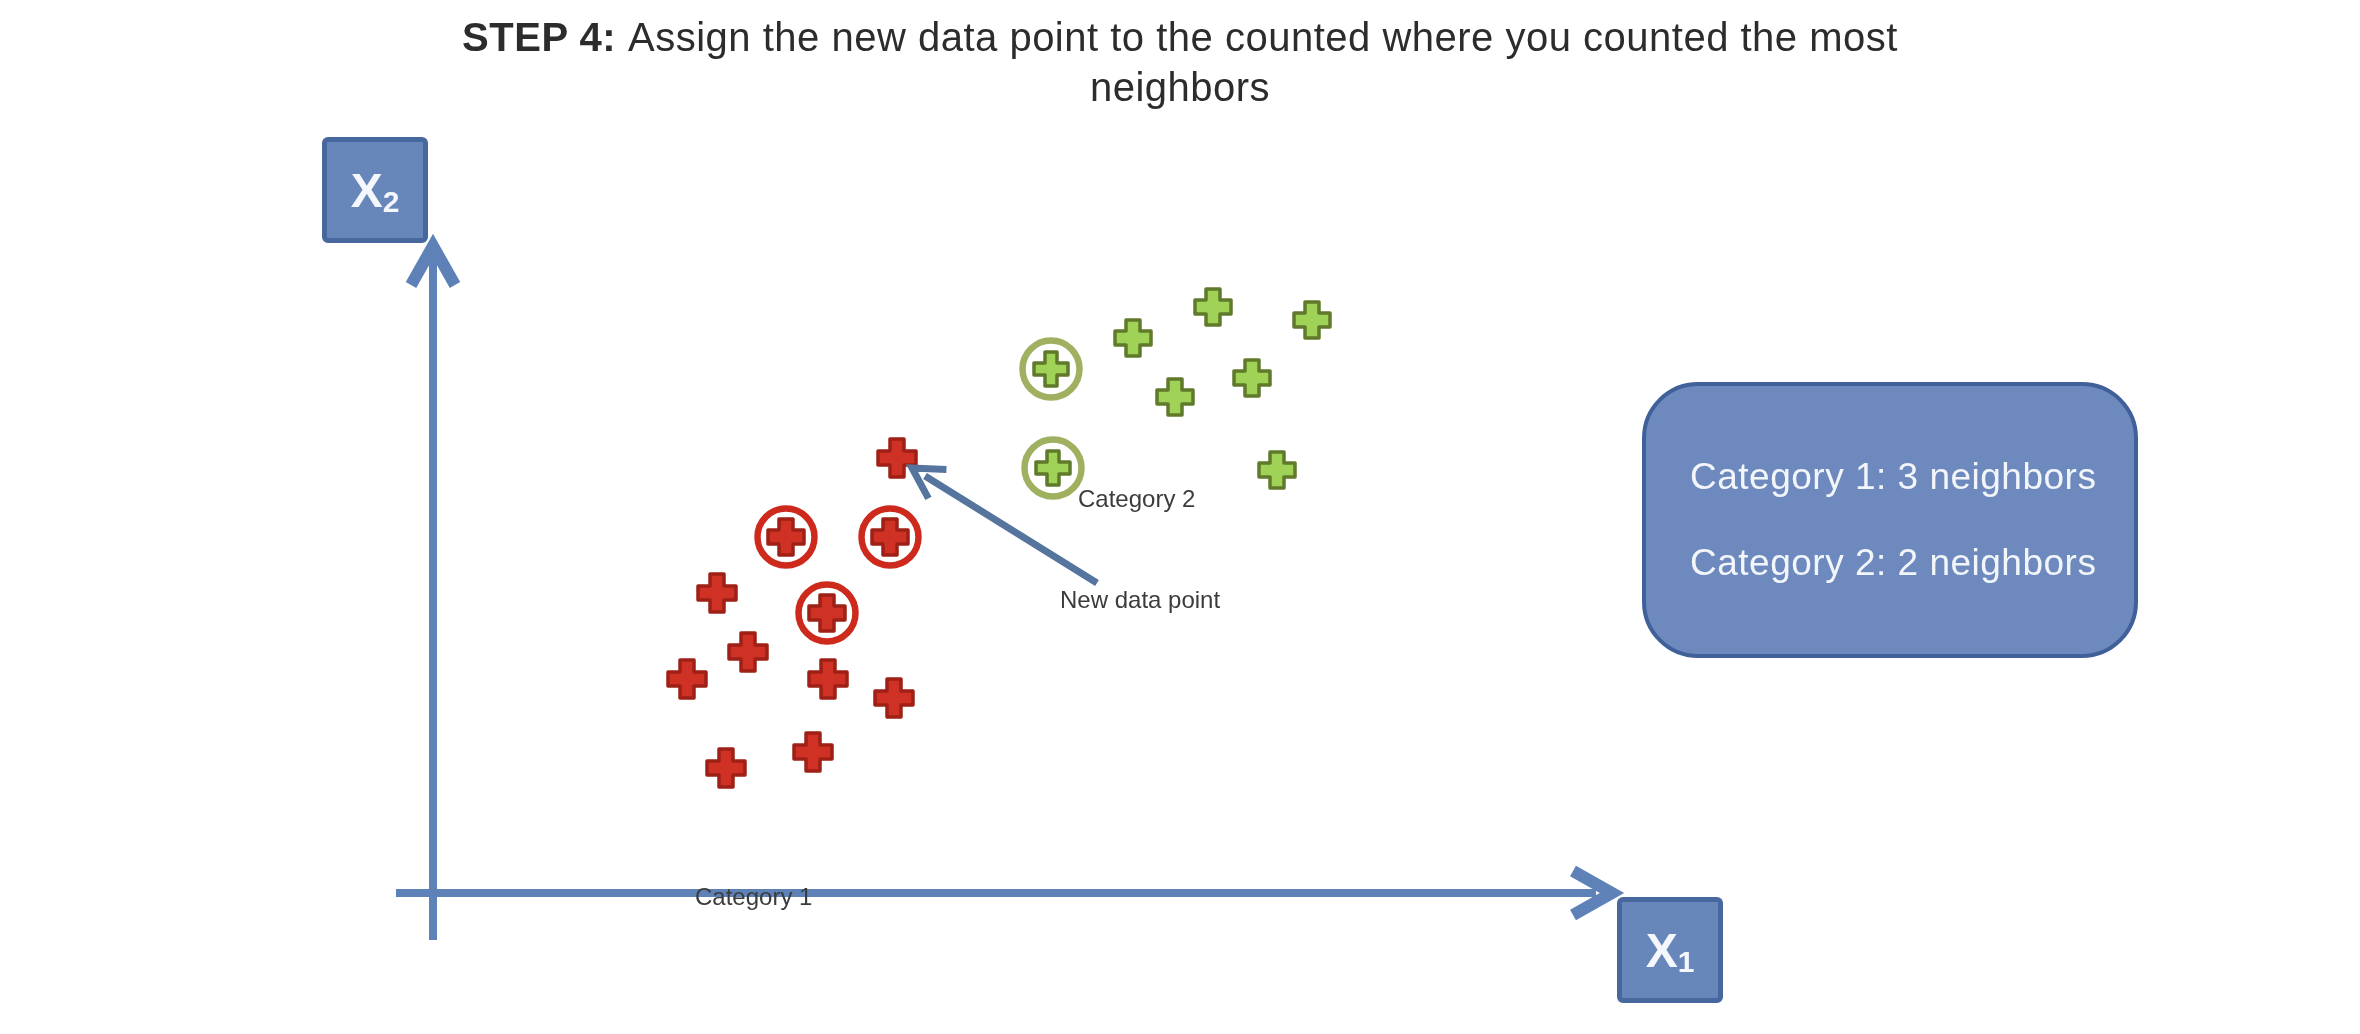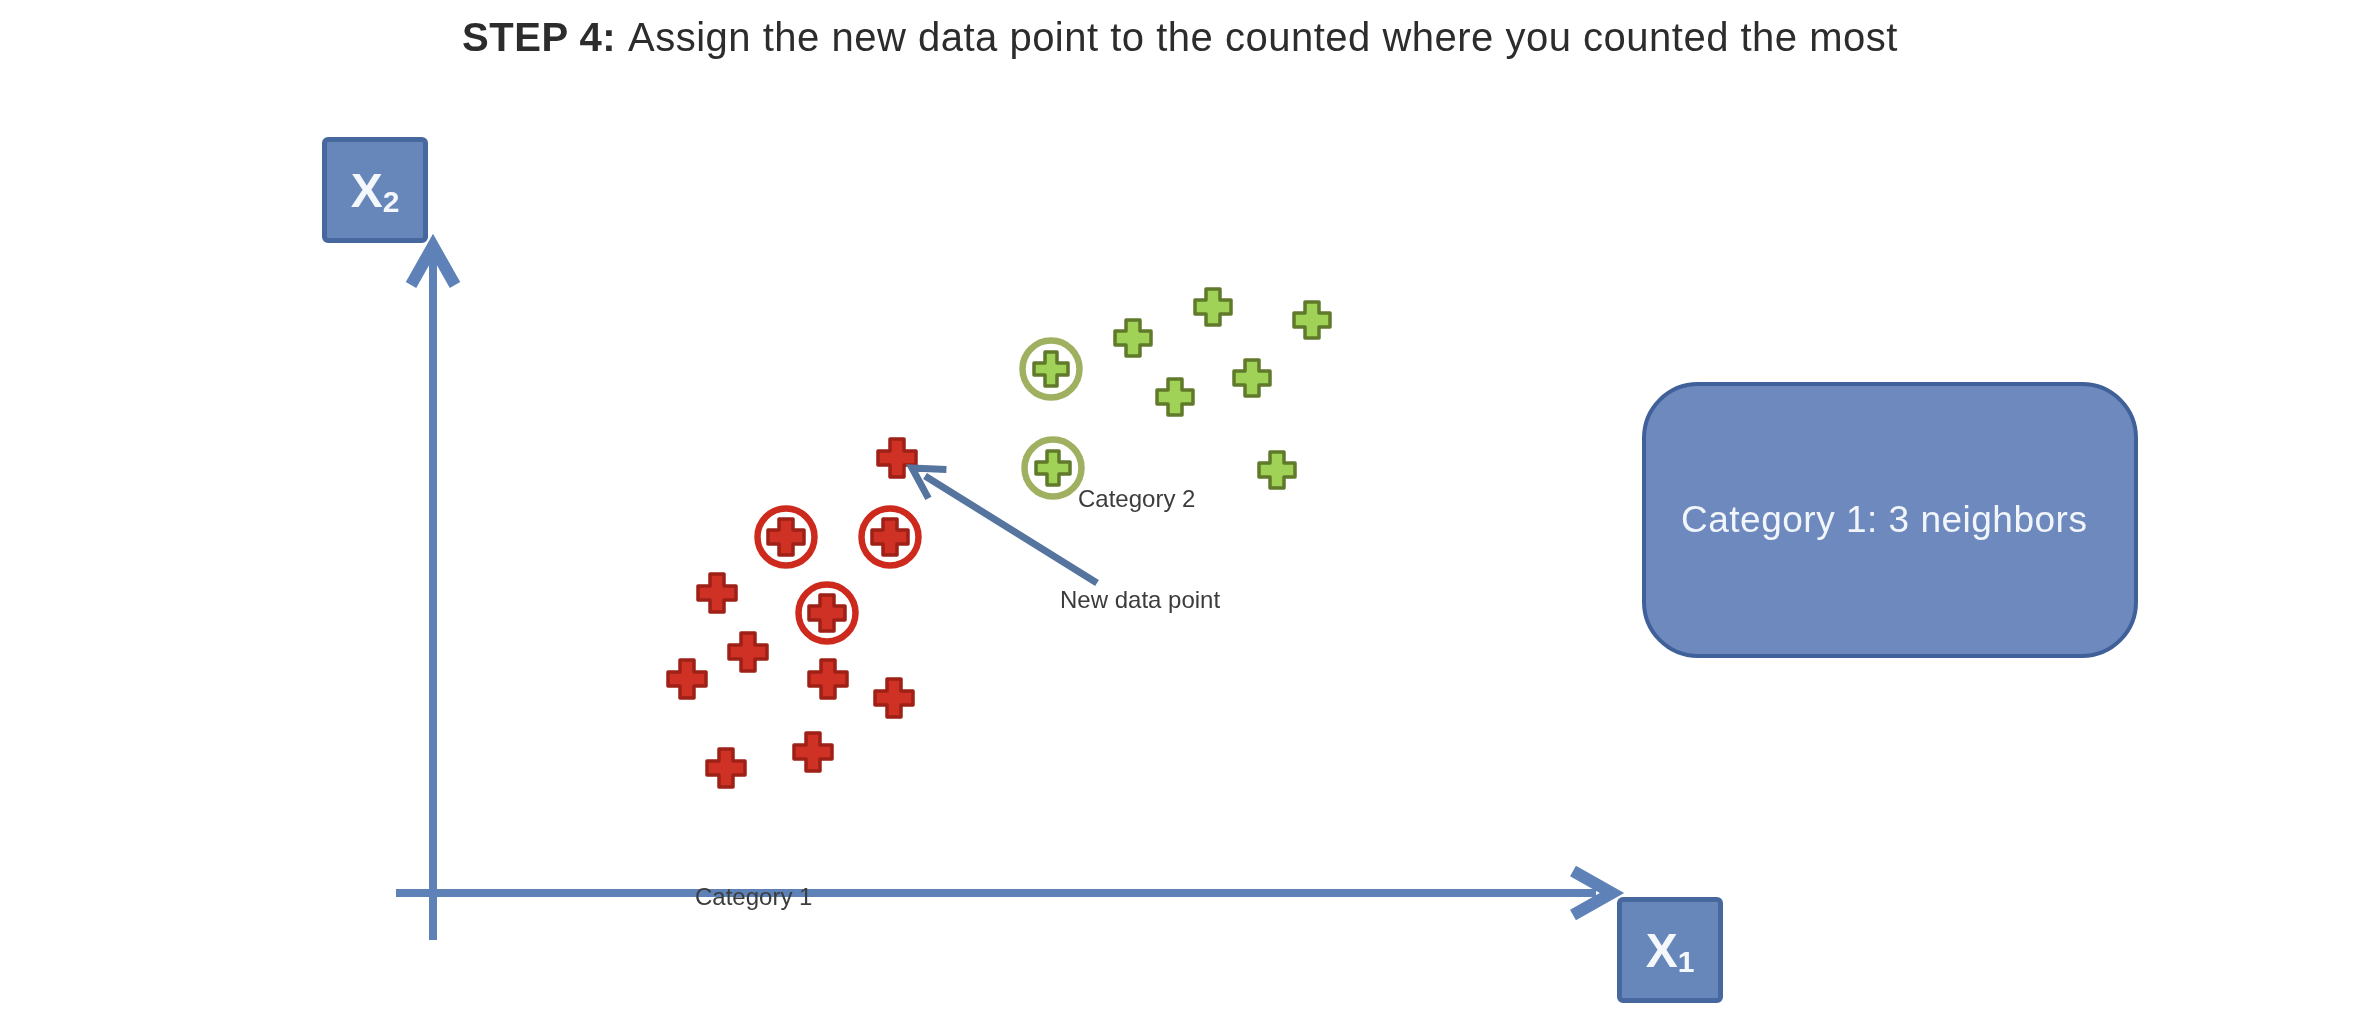--- a/index.html
+++ b/index.html
@@ -52,36 +52,37 @@
   .info-box{
     position:absolute;
     left:1642px;top:382px;
     width:496px;height:276px;
     box-sizing:border-box;
     background:#6d89bd;
     border:4px solid #40609a;
     border-radius:56px;
     display:flex;flex-direction:column;justify-content:center;
     gap:44px;
-    padding-left:35px;
+    padding-left:44px;
     color:#f2f6fa;
     font-size:37px;
     letter-spacing:0.5px;
   }
   .info-line{line-height:42px;}
 </style>
 </head>
 <body>
 
 <div class="stage">
 
   <div class="title-block">
     <div>
       <span class="step-label">STEP 4:</span><span>Assign the new data point to the counted where you counted the most</span>
     </div>
+    <div>neighbors</div>
   </div>
 
   <svg class="plot-svg" width="2360" height="1034" viewBox="0 0 2360 1034">
 
     <line x1="433" y1="940" x2="433" y2="258" stroke="#5e82b8" stroke-width="8"></line>
     <polyline points="411,285 433,246 455,285" fill="none" stroke="#5e82b8" stroke-width="12"></polyline>
 
     <line x1="396" y1="893" x2="1596" y2="893" stroke="#5e82b8" stroke-width="8"></line>
     <polyline points="1573,871 1612,893 1573,915" fill="none" stroke="#5e82b8" stroke-width="12"></polyline>
 
@@ -166,15 +167,16 @@
     <span class="main">X</span>
       <span class="sub">1</span>
   </div>
 
   <div class="plot-label category1-label">Category 1</div>
   <div class="plot-label category2-label">Category 2</div>
   <div class="plot-label new-point-label">New data point</div>
 
   <div class="info-box">
     <div class="info-line">Category 1: 3 neighbors</div>
+    <div class="info-line">Category 2: 2 neighbors</div>
   </div>
 
 </div>
 
 </body></html>

